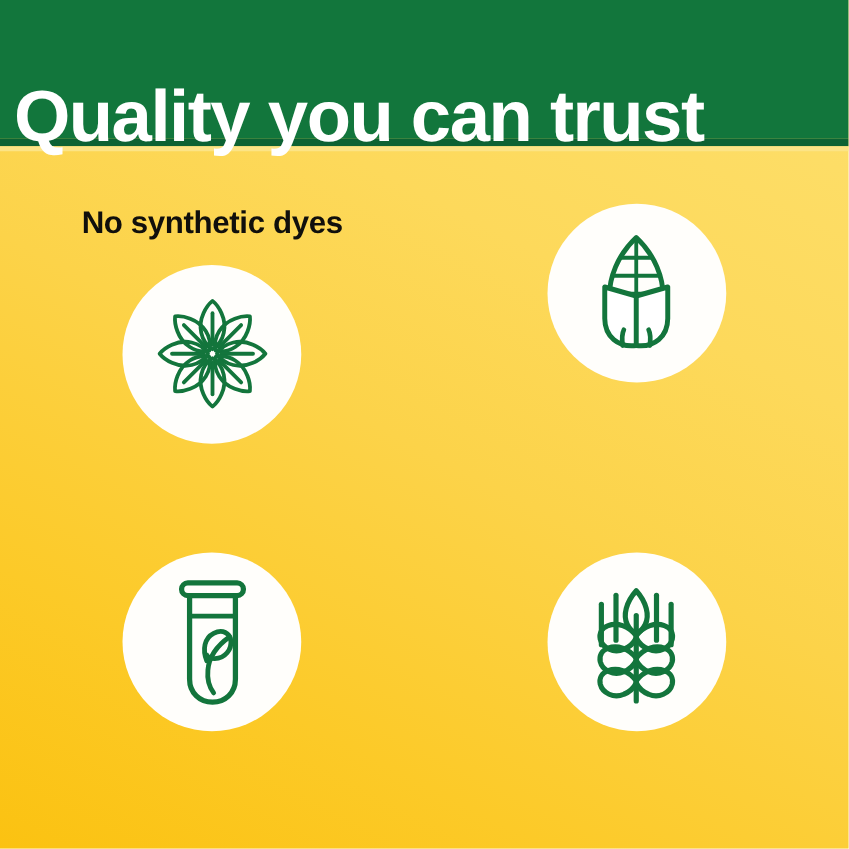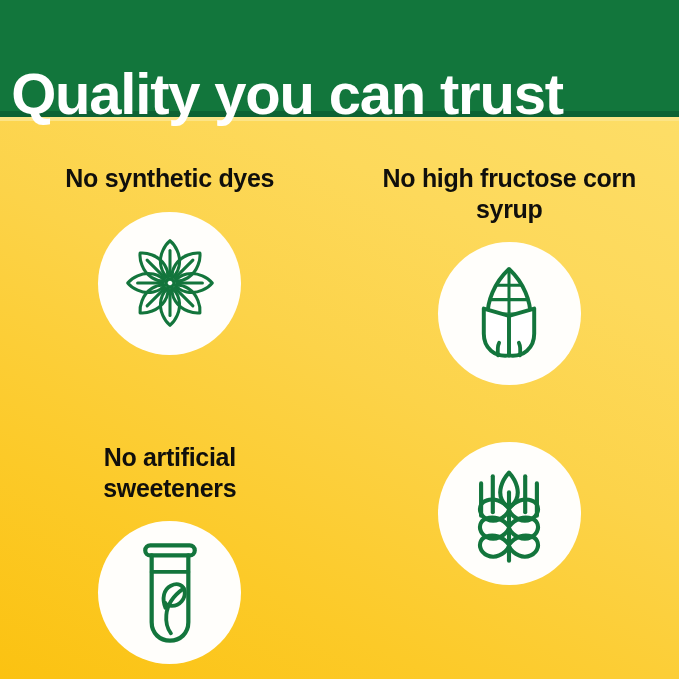--- a/index.html
+++ b/index.html
@@ -176,21 +176,20 @@
             <g transform="rotate(315 60 60)">
               <path d="M60 56 C49 49 47 35 52 24 C55 17 60 13 60 13 C60 13 65 17 68 24 C73 35 71 49 60 56 Z"></path>
               <path d="M60 52 L60 24"></path>
             </g>
           </g>
         </svg>
       </div>
     </div>
 
     <div class="feature">
-      <div class="feature-label">No high fructose corn syrup</div>
       <div class="feature-medallion">
         <svg width="100" height="108" viewBox="0 0 110 120">
 
           <path class="ico-stroke" stroke-width="4.4" d="M55 10 C72 26 79 46 79 63 C79 86 69 104 55 104 C41 104 31 86 31 63 C31 46 38 26 55 10 Z"></path>
 
           <clipPath id="cobclip">
             <path d="M55 10 C72 26 79 46 79 63 C79 86 69 104 55 104 C41 104 31 86 31 63 C31 46 38 26 55 10 Z"></path>
           </clipPath>
           <g clip-path="url(#cobclip)" class="ico-stroke" stroke-width="3.4">
             <path d="M26 28 L84 28"></path>
@@ -209,21 +208,20 @@
           <path class="ico-stroke" stroke-width="4.4" d="M55 62 L83 54 L83 82 C83 98 71 108 55 106"></path>
           <path class="ico-stroke" stroke-width="4.4" d="M55 62 L55 106"></path>
 
           <path class="ico-stroke" stroke-width="4.2" d="M43 106 C42 99 42 96 44 92"></path>
           <path class="ico-stroke" stroke-width="4.2" d="M67 106 C68 99 68 96 66 92"></path>
         </svg>
       </div>
     </div>
 
     <div class="feature">
-      <div class="feature-label">No artificial sweeteners</div>
       <div class="feature-medallion">
         <svg width="88" height="110" viewBox="0 0 90 120">
 
           <rect class="ico-stroke" stroke-width="4.6" x="18" y="8" width="54" height="11" rx="5.5"></rect>
 
           <path class="ico-stroke" stroke-width="4.6" d="M25 19 L25 92 C25 104 34 112 45 112 C56 112 65 104 65 92 L65 19"></path>
 
           <path class="ico-stroke" stroke-width="4.2" d="M25 37 L65 37"></path>
 
           <path class="ico-stroke" stroke-width="4.2" d="M40 76 C36 66 38 56 46 52 C54 48 60 52 61 58 C62 66 56 74 47 74 C44 74 41 73 40 71"></path>

